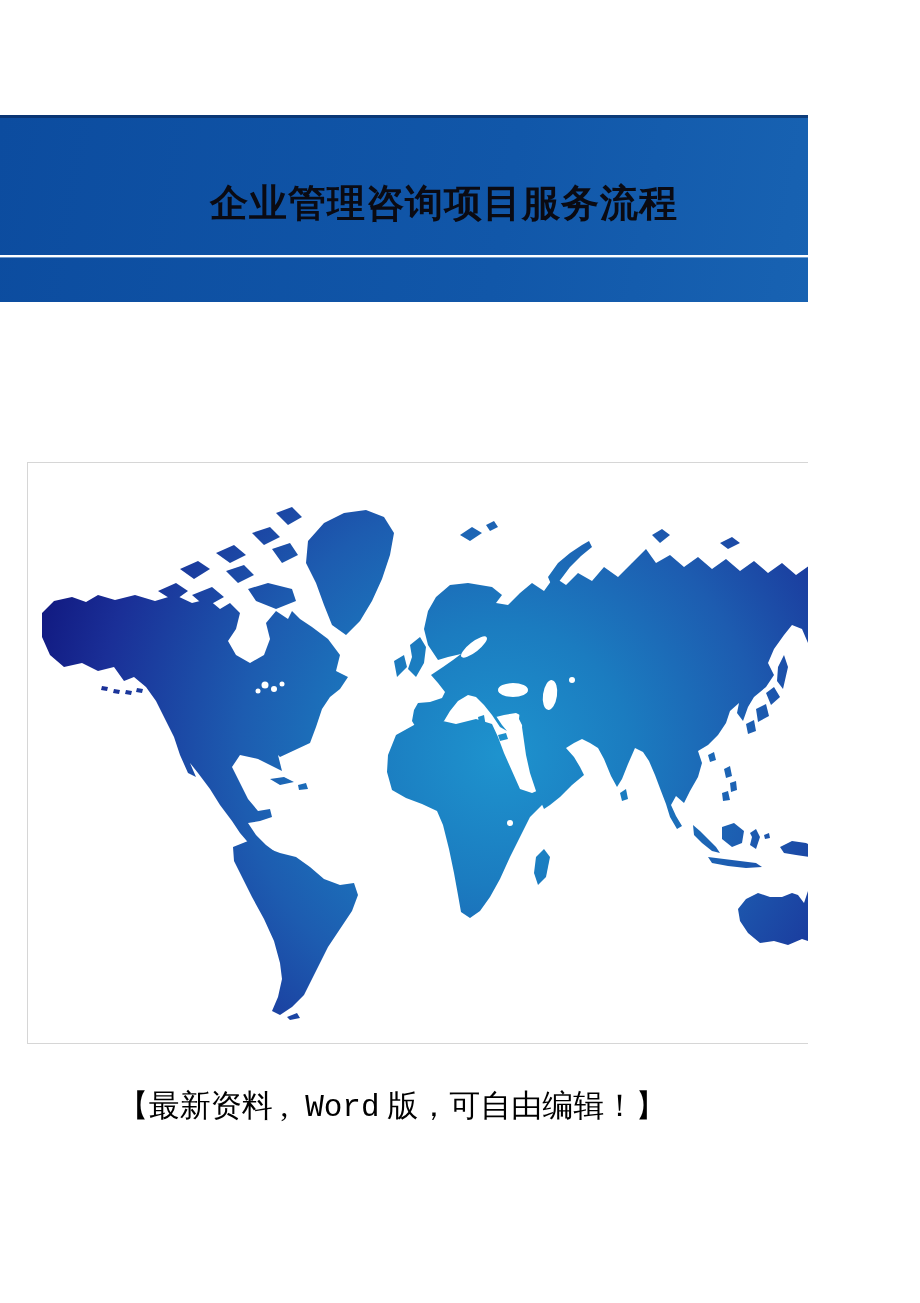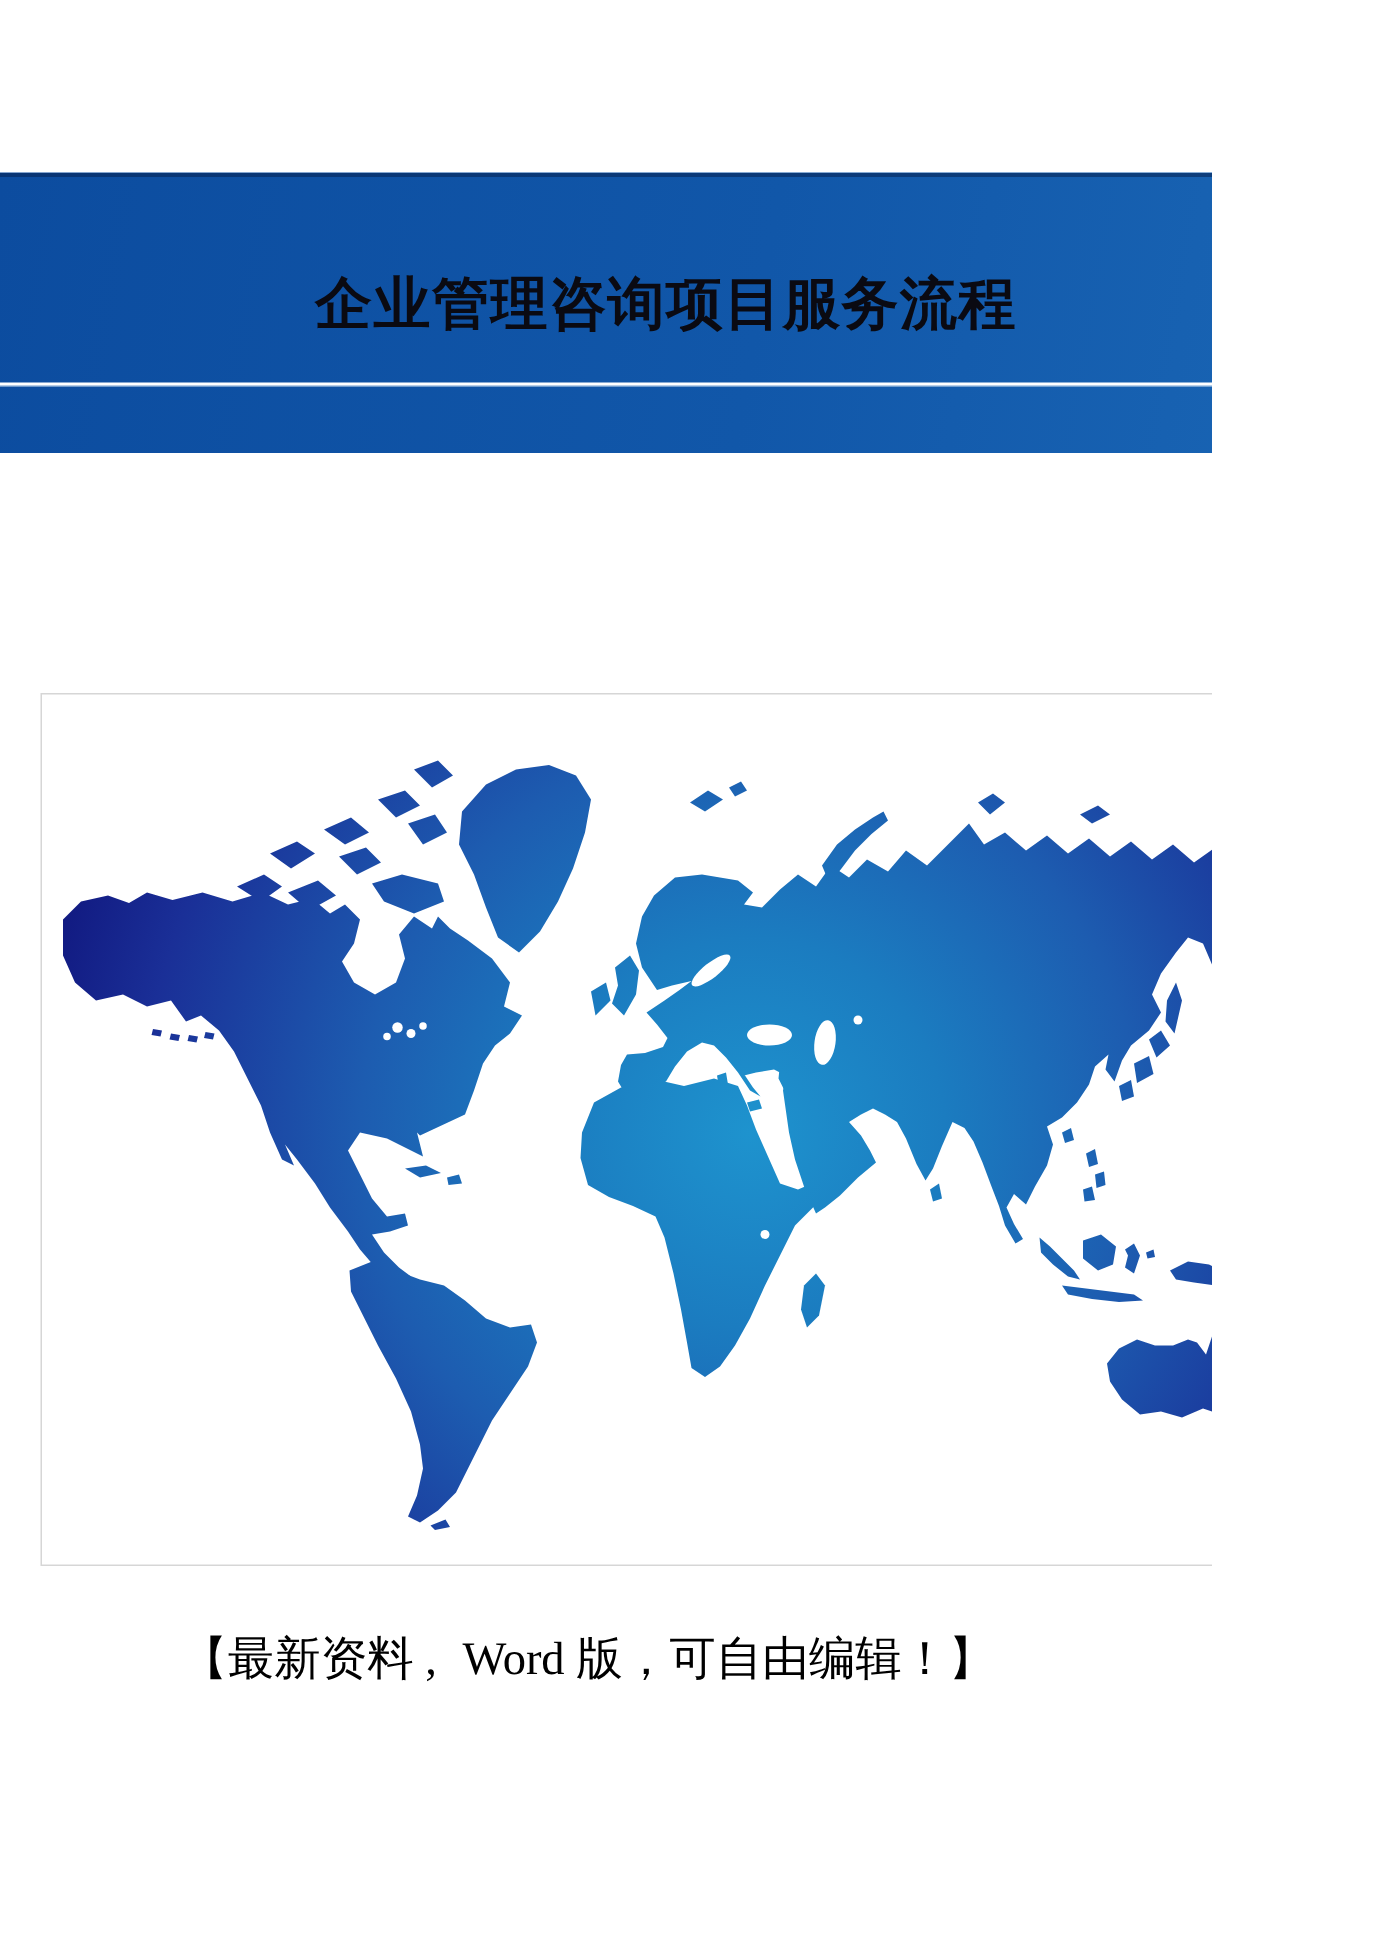--- a/index.html
+++ b/index.html
@@ -46,21 +46,21 @@
   }
   
   .footer-note{
     position:absolute;top:1086px;left:0;width:100%;
     text-align:center;
     transform:translateX(-12px);
     font-size:31px;line-height:40px;
     color:#000000;
     white-space:nowrap;
   }
-  .footer-note .latin{font-family:Liberation Serif, serif;margin-left:17px;}
+  .footer-note .latin{font-family:Liberation Mono, monospace;margin-left:17px;}
 </style>
 </head>
 <body>
 
 <div class="page">
 
   <div class="banner">
     <div class="banner-title">企业管理咨询项目服务流程</div>
     <div class="banner-divider"></div>
   </div>

